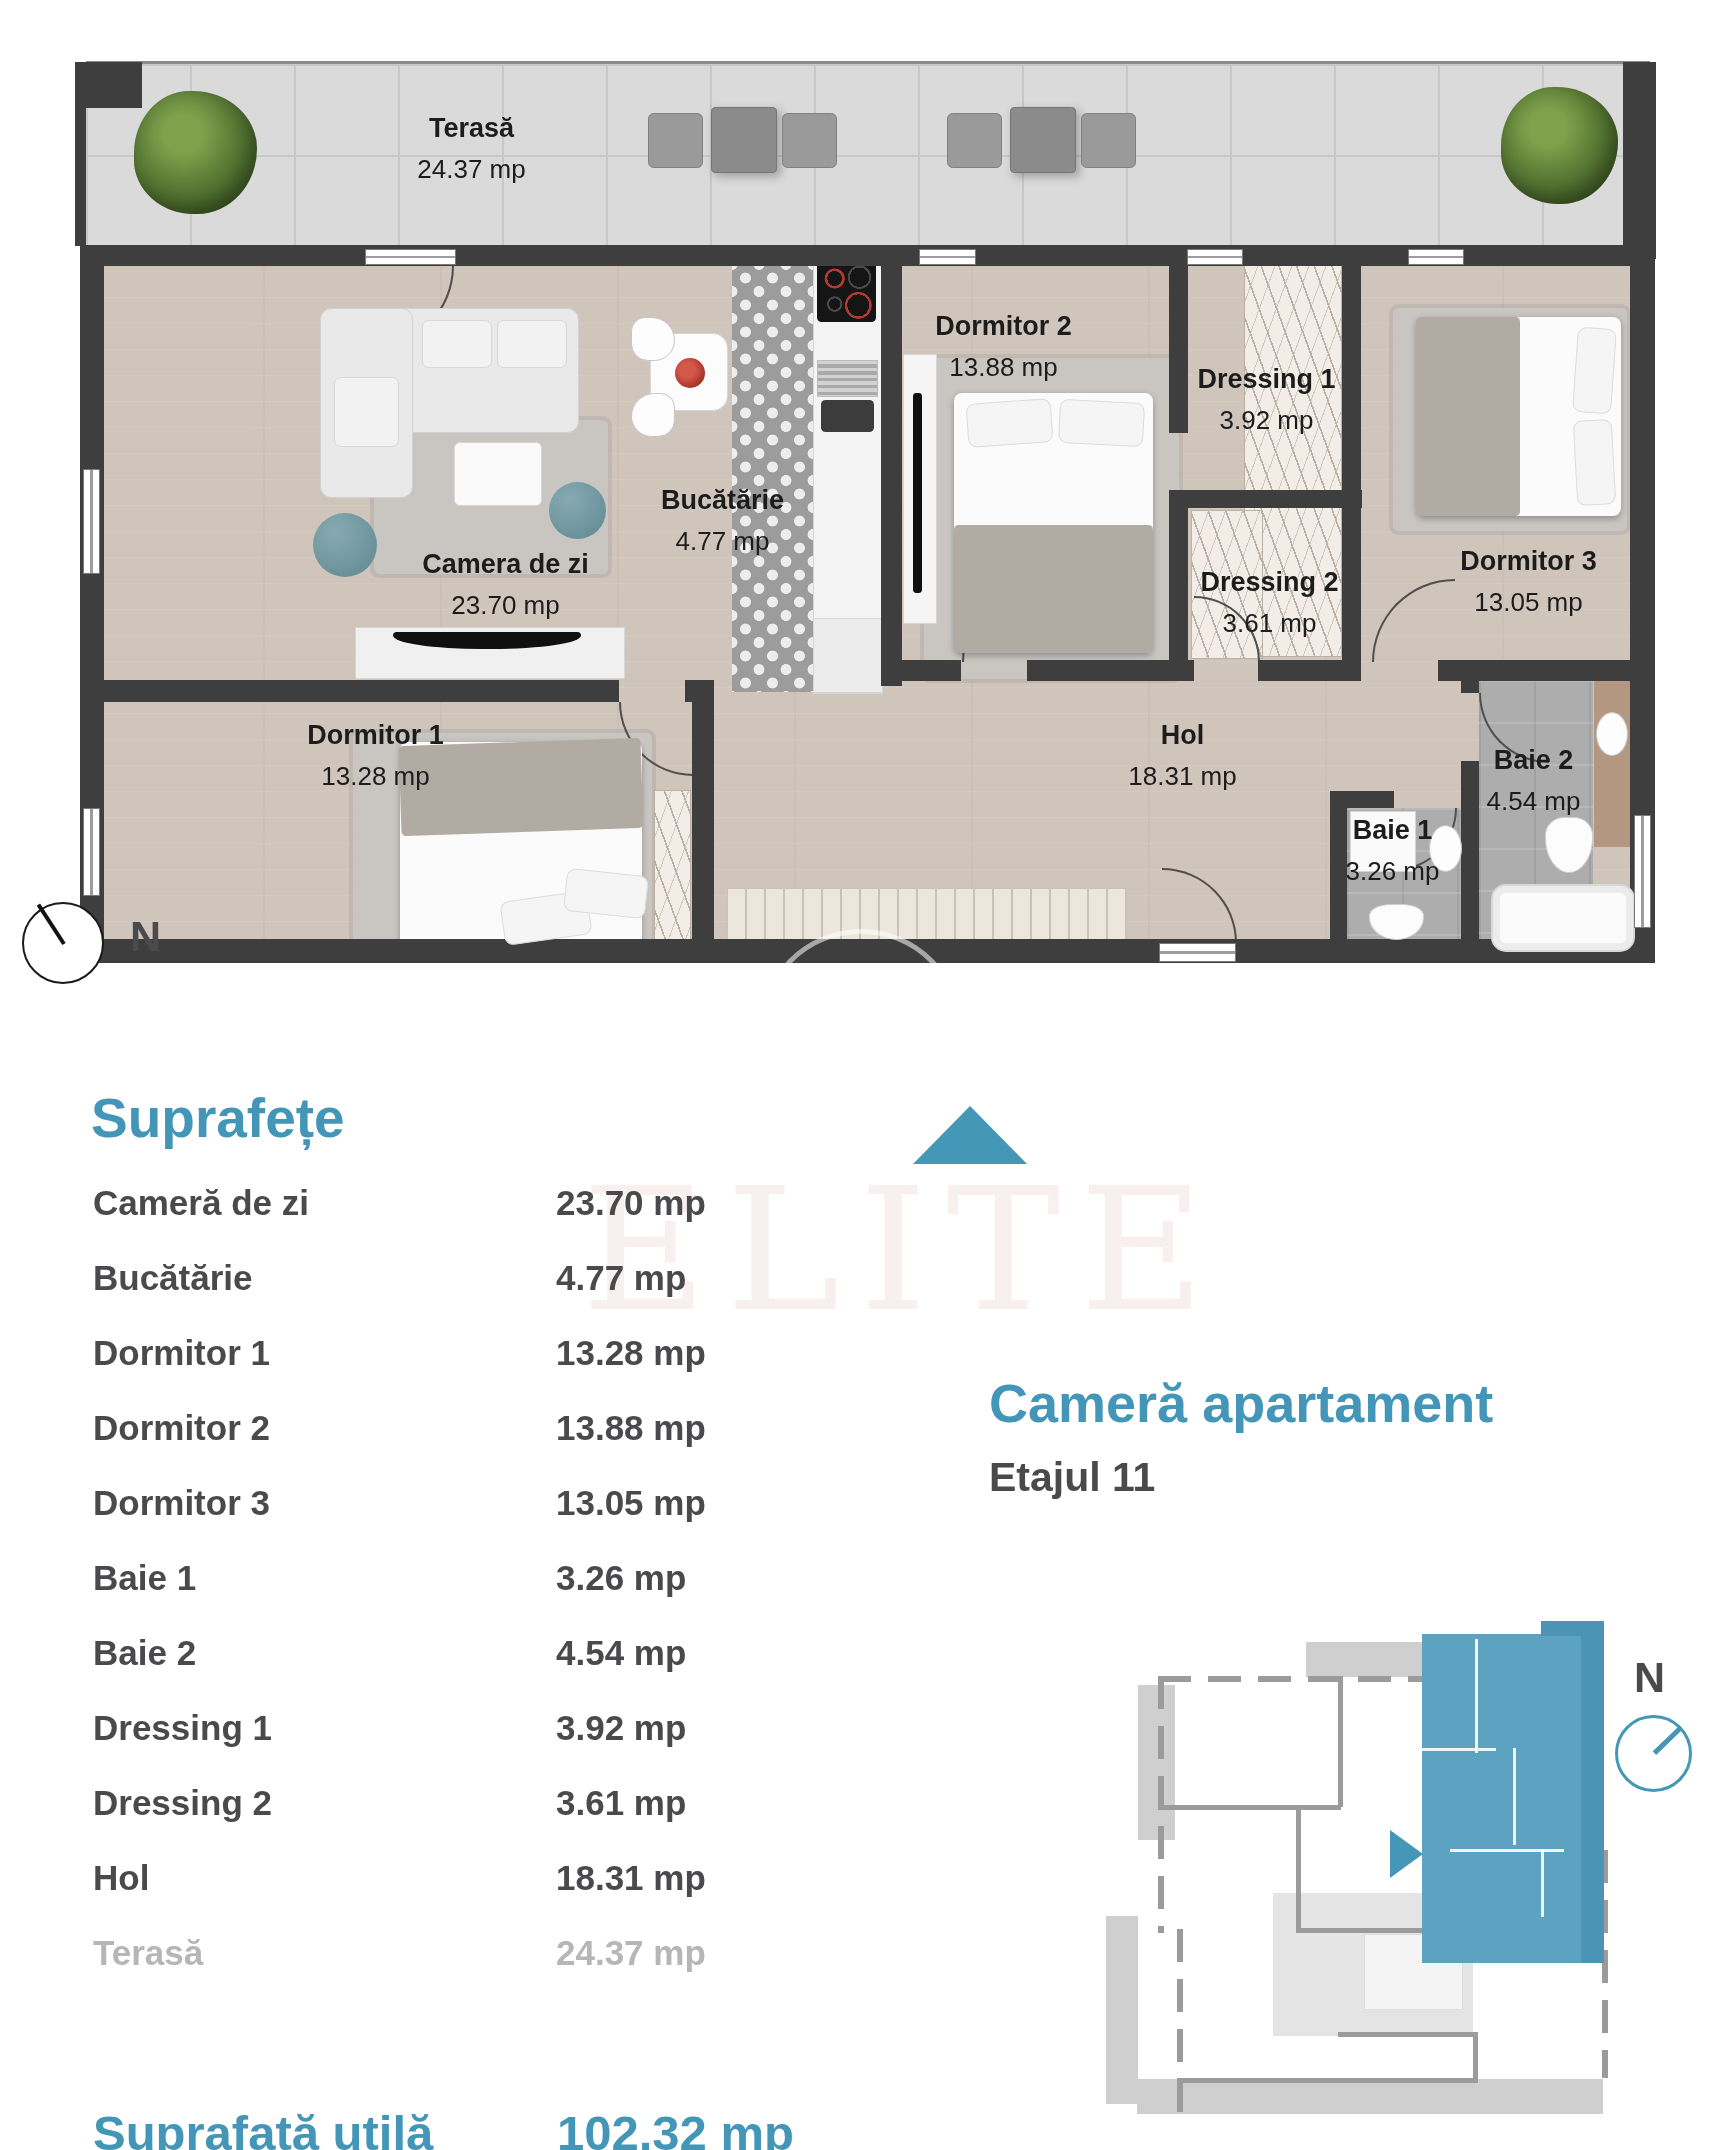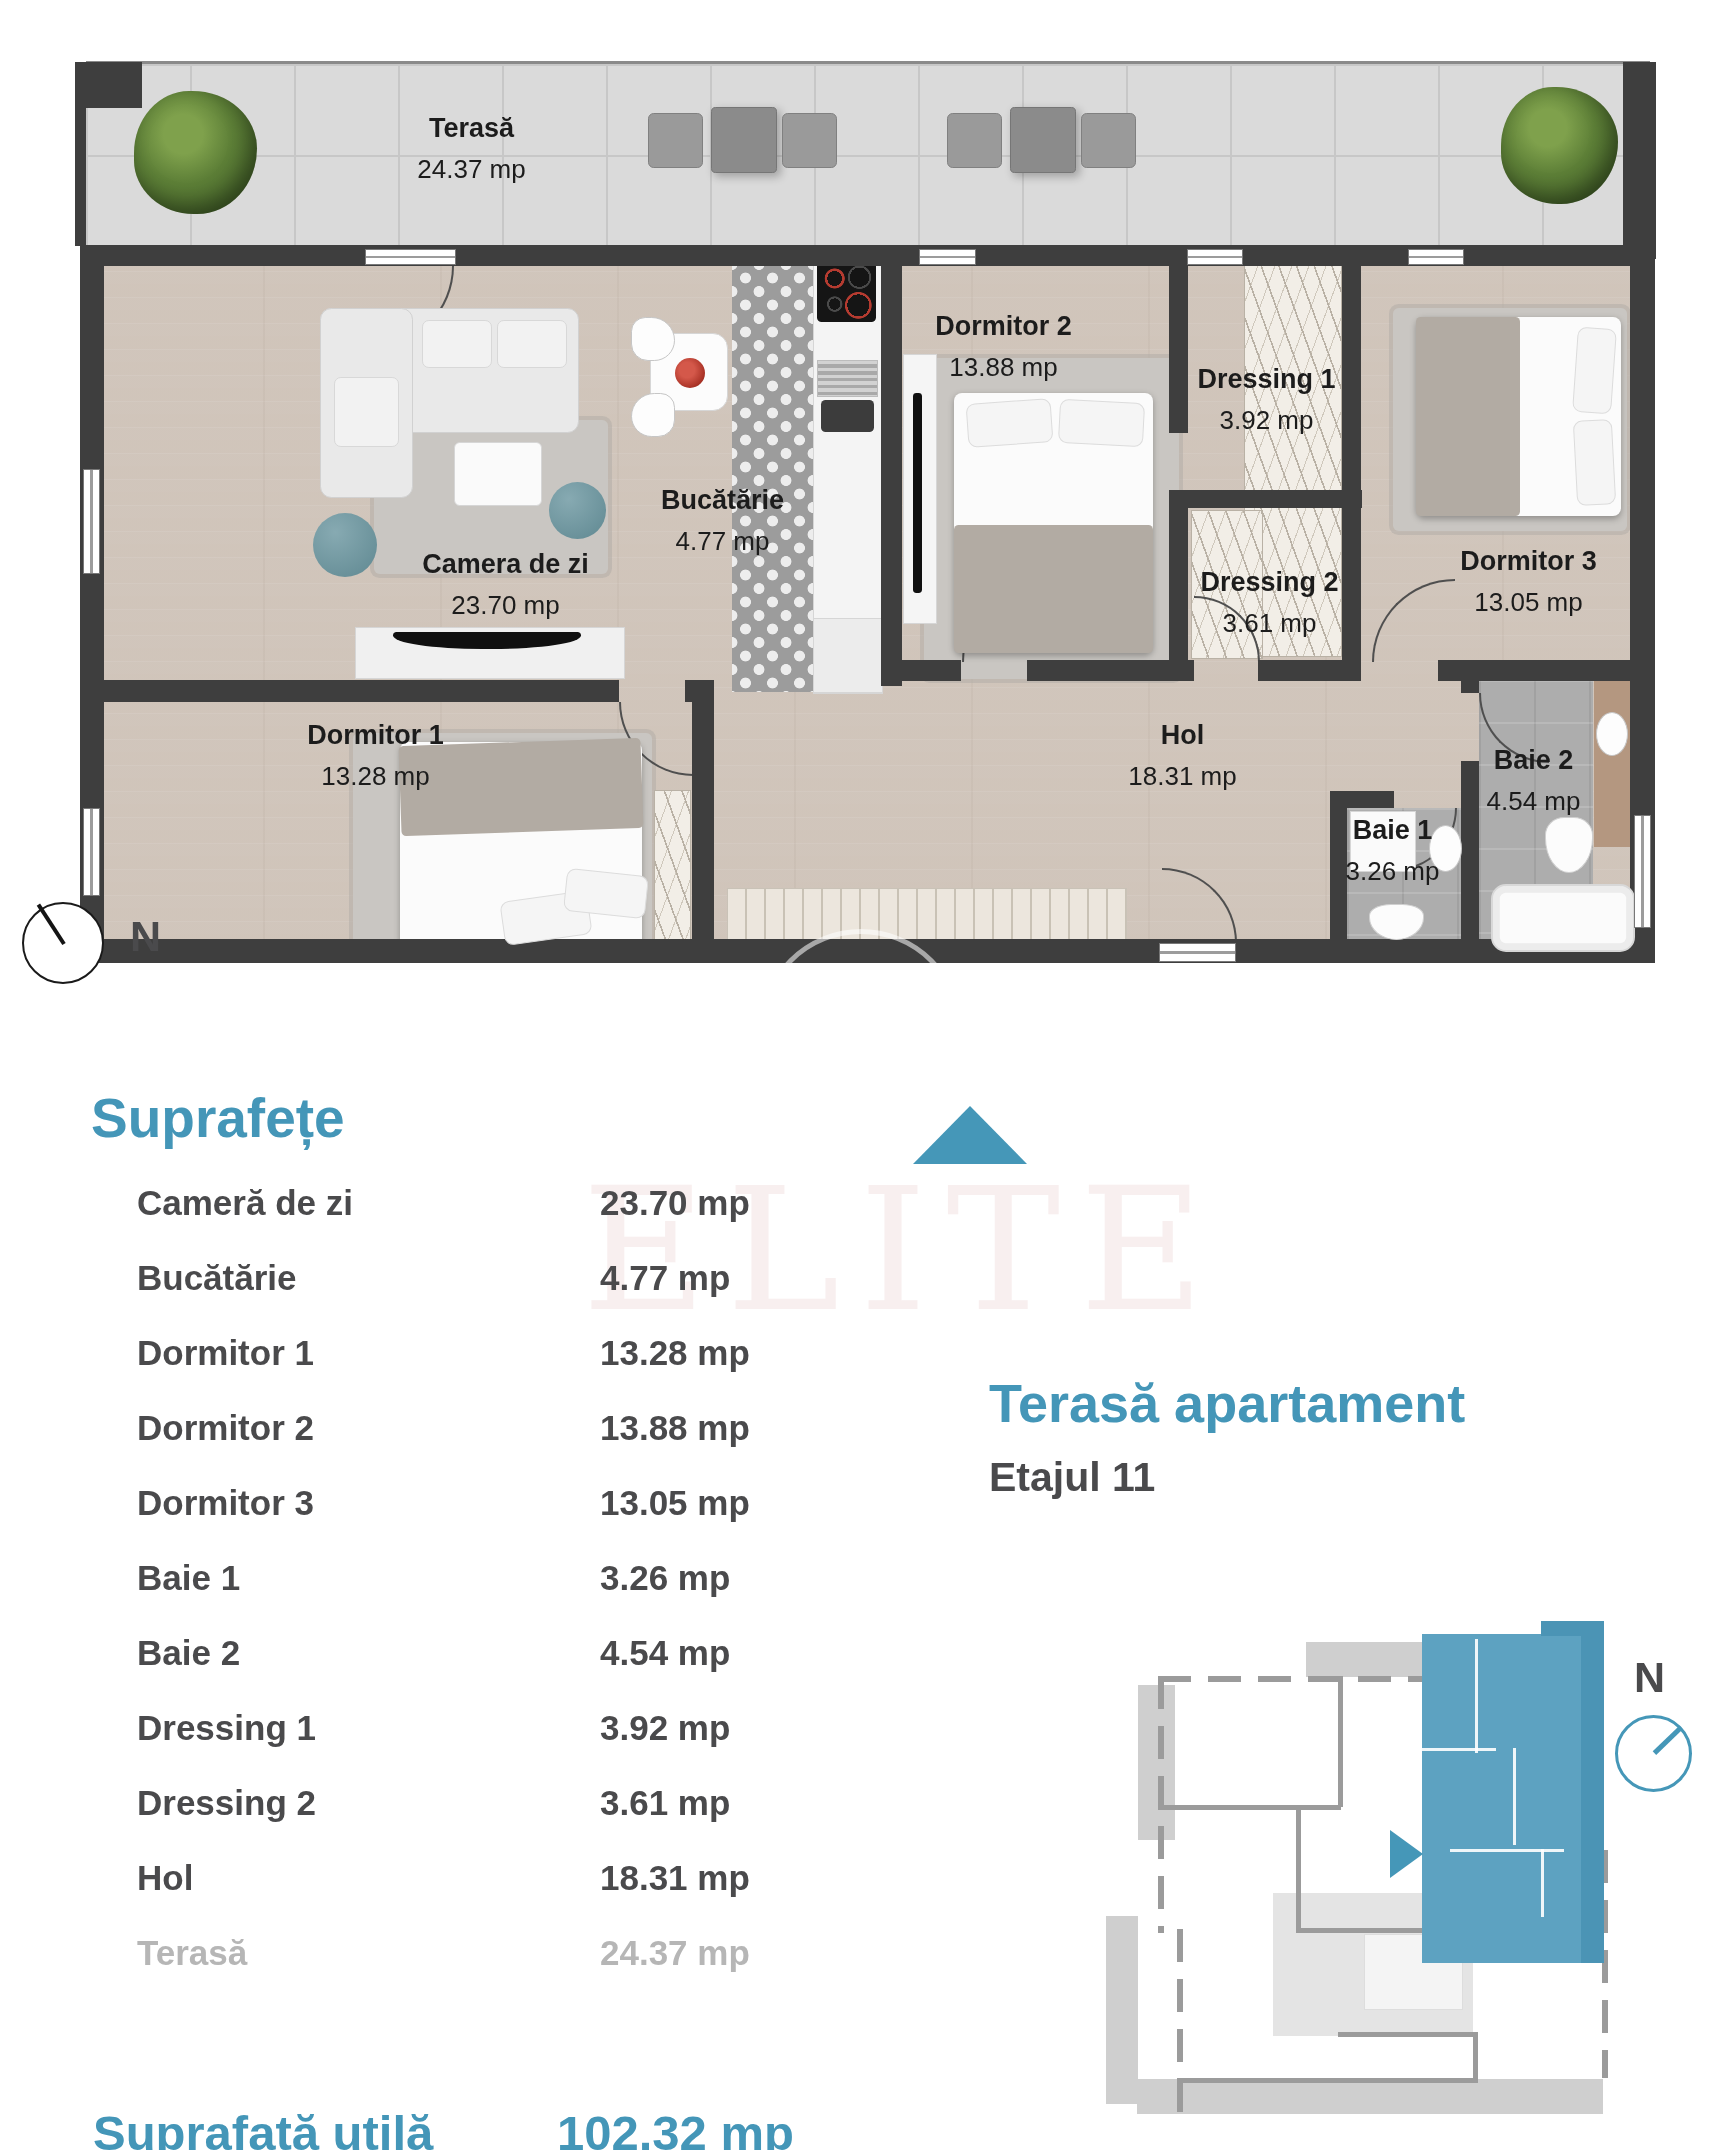--- a/index.html
+++ b/index.html
@@ -71,21 +71,21 @@
   .rlabel{position:absolute;width:217px;text-align:center;z-index:6;color:#1c1c1c;}
   .rlabel .rname{display:block;font-weight:bold;font-size:27px;line-height:1.15;}
   .rlabel .rarea{display:block;font-size:26px;line-height:1.1;margin-top:11.4px;}
   .ncirc{position:absolute;border-radius:50%;background:#fff;z-index:6;}
   .needle{position:absolute;z-index:7;transform-origin:50% 100%;}
   .nlabel{position:absolute;font-weight:bold;color:#4a4a4c;z-index:7;}
   
   .sec-title{position:absolute;font-weight:bold;color:#4496b8;z-index:6;}
   .rows{position:absolute;left:93px;top:1183px;z-index:6;}
   .lrow{display:flex;height:75px;align-items:flex-start;}
-  .lrow .lab{width:463px;font-size:35px;font-weight:bold;color:#4a4a4c;margin-left:44px;}
+  .lrow .lab{width:463px;font-size:35px;font-weight:bold;color:#4a4a4c;}
   .lrow .val{font-size:35px;font-weight:bold;color:#4a4a4c;}
   .lrow.muted .lab,.lrow.muted .val{color:#b6b6b6;}
   .total-lab{position:absolute;left:93px;top:2105px;font-size:49px;font-weight:bold;color:#4496b8;z-index:6;}
   .total-val{position:absolute;left:557px;top:2105px;font-size:49px;font-weight:bold;color:#4496b8;z-index:6;}
   .pos-sub{position:absolute;left:989px;top:1454px;font-size:41px;font-weight:bold;color:#4a4a4c;z-index:6;}
   .tri{position:absolute;width:0;height:0;z-index:2;}
   .watermark{position:absolute;left:582px;top:1150px;font-family:"DejaVu Serif",serif;font-size:171px;
     letter-spacing:19.4px;color:rgba(243,226,226,.55);z-index:1;}
   .ring{position:absolute;left:759px;top:929px;width:194px;height:194px;border:5.7px solid rgba(255,255,255,.55);
     border-radius:50%;z-index:5;}
@@ -315,21 +315,21 @@
   </div>
   <div class="lrow muted">
     <span class="lab">Terasă</span>
     <span class="val">24.37 mp</span>
   </div>
 </div>
 
 <div class="total-lab">Suprafață utilă</div>
 <div class="total-val">102.32 mp</div>
 
-<div class="sec-title" style="left:989px;top:1372px;font-size:54px;">Terasă apartament</div>
+<div class="sec-title" style="left:989px;top:1372px;font-size:54px;">Cameră apartament</div>
 <div class="pos-sub">Etajul 11</div>
 
 <div class="bd-light" style="left:1306px;top:1642px;width:121px;height:35px;"></div>
 <div class="bd-light" style="left:1138px;top:1685px;width:37px;height:155px;"></div>
 <div class="bd-light" style="left:1106px;top:1916px;width:32px;height:188px;"></div>
 <div class="bd-light" style="left:1137px;top:2079px;width:466px;height:35px;"></div>
 <div class="bd-light" style="left:1273px;top:1893px;width:200px;height:143px;background:#e4e4e4;"></div>
 <div style="position:absolute;left:1364px;top:1934px;width:97px;height:74px;background:#f4f4f4;border:1.7px solid #dddddd;z-index:2;"></div>
 <div class="bd-dashh" style="left:1158px;top:1676px;width:377px;height:5.7px;"></div>
 <div class="bd-dashv" style="left:1158px;top:1676px;width:5.7px;height:257px;"></div>

